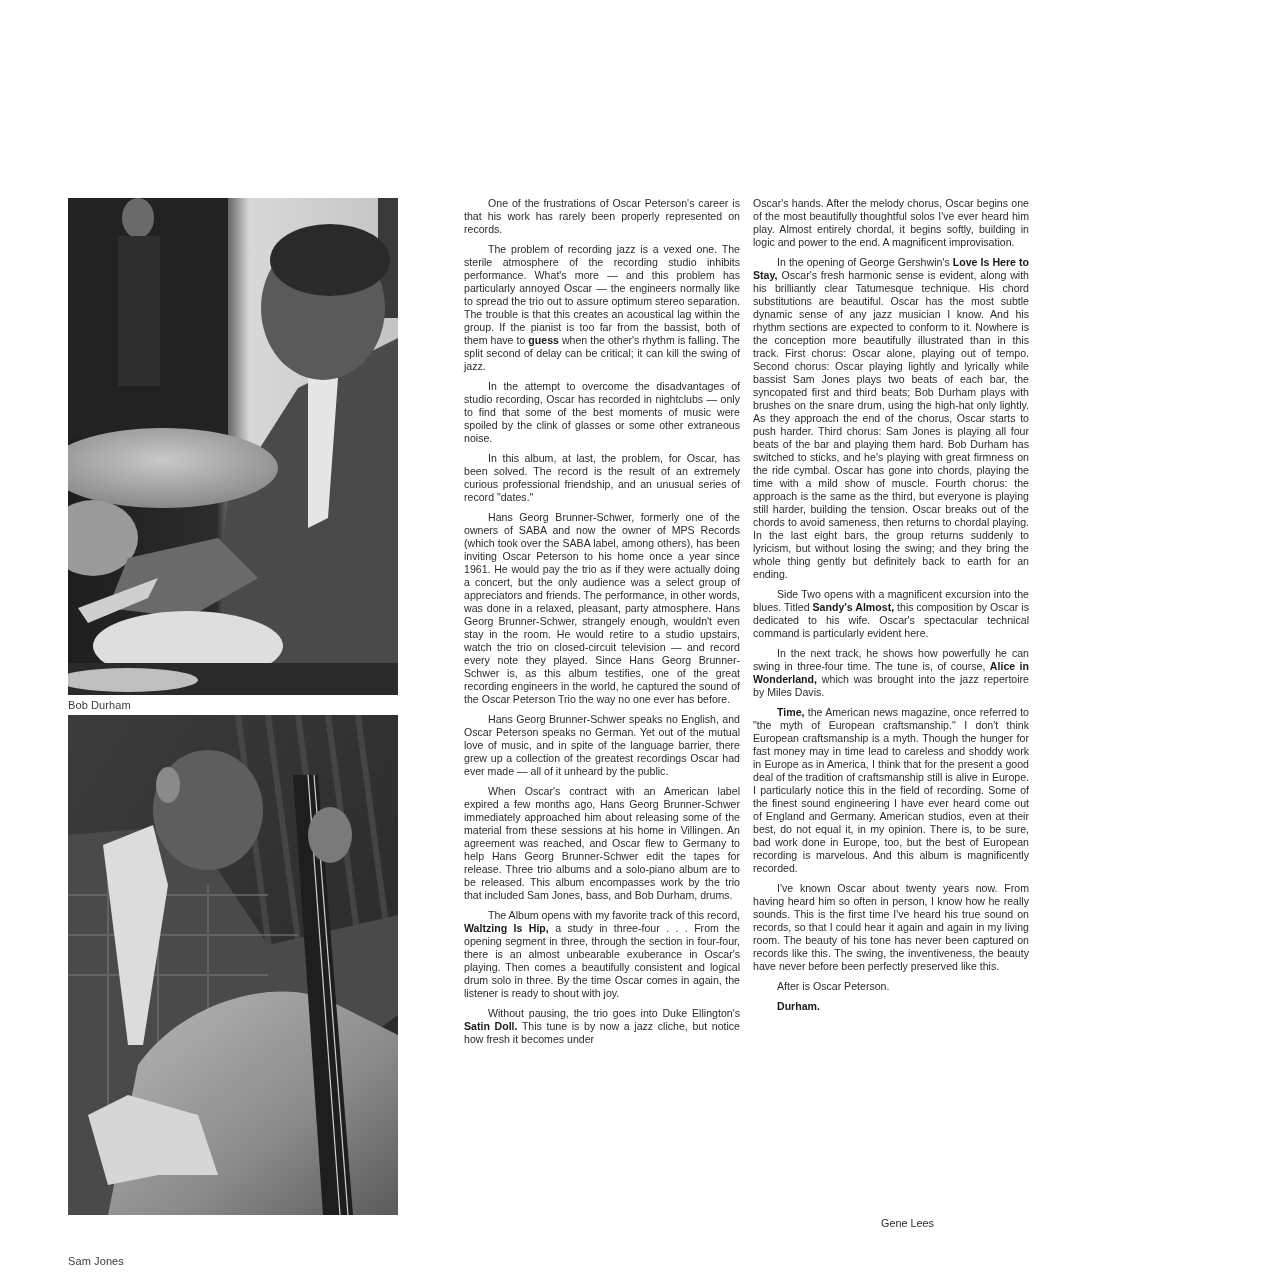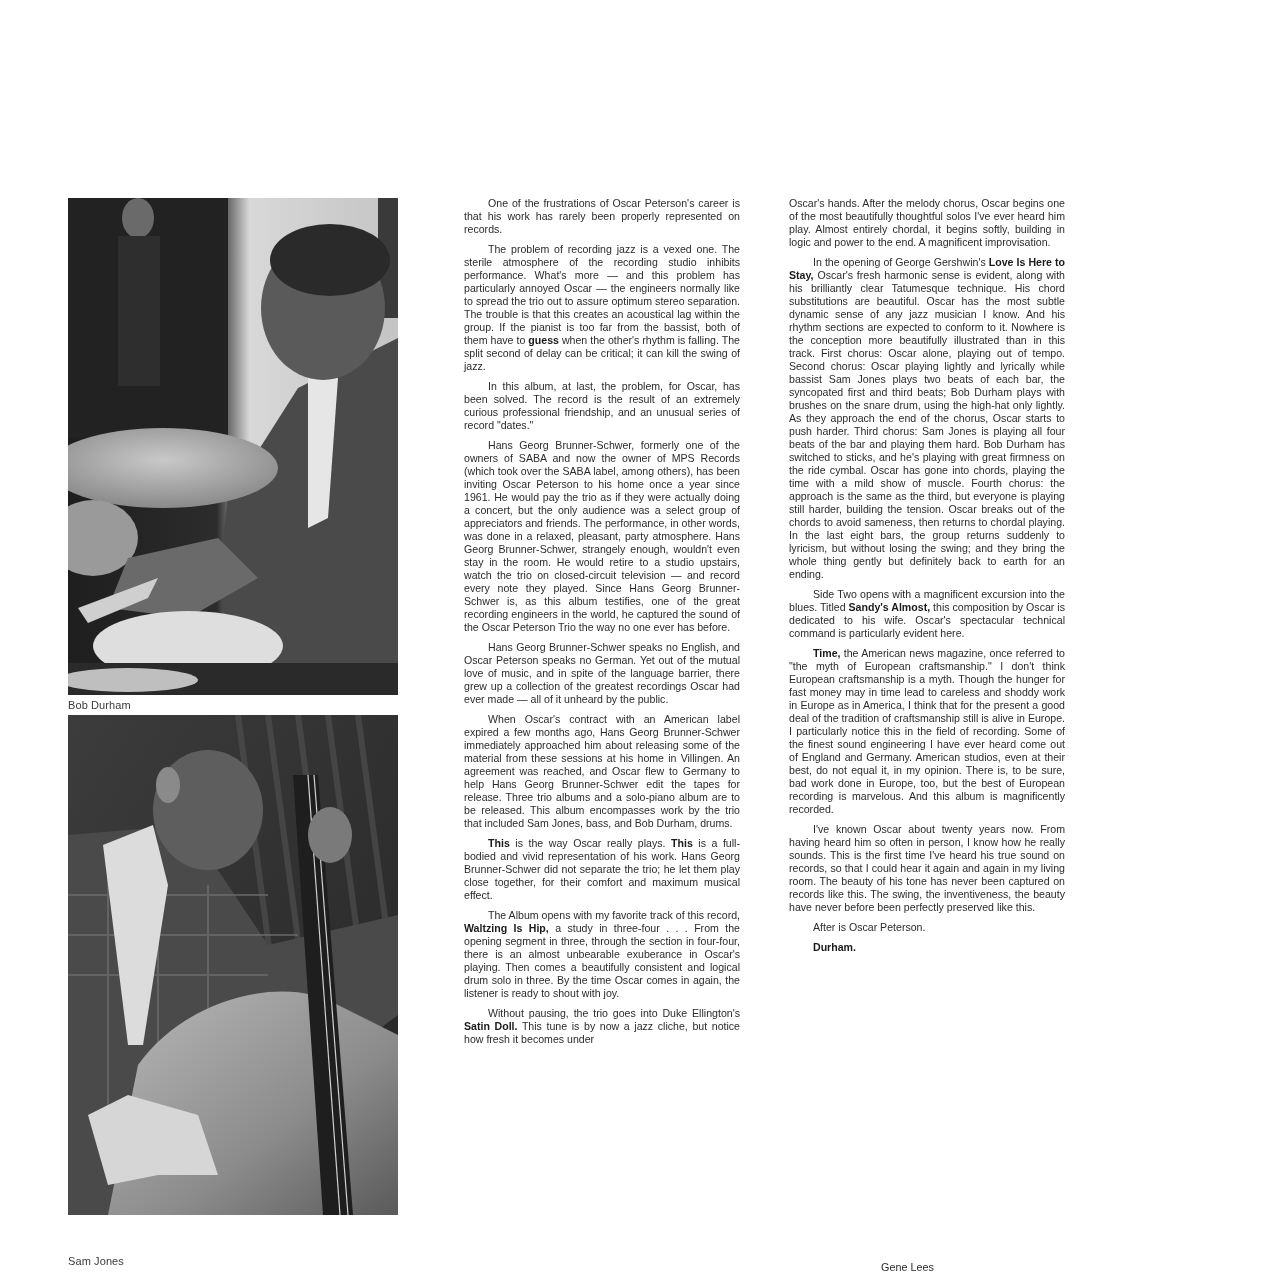--- a/index.html
+++ b/index.html
@@ -110,31 +110,32 @@
     <ellipse cx="262" cy="120" rx="22" ry="28" fill="#7a7a7a"></ellipse>
 
     <path d="M20 400 L60 380 L130 400 L150 460 L90 460 L40 470 Z" fill="#d6d6d6"></path>
   </svg>
 </div>
 <div class="caption" style="left:68px; top:1255px;">Sam Jones</div>
 
 <div class="col" id="col-left" style="left:464px; top:197px; width:276px;">
     <p>One of the frustrations of Oscar Peterson's career is that his work has rarely been properly represented on records.</p>
     <p>The problem of recording jazz is a vexed one. The sterile atmosphere of the recording studio inhibits performance. What's more — and this problem has particularly annoyed Oscar — the engineers normally like to spread the trio out to assure optimum stereo separation. The trouble is that this creates an acoustical lag within the group. If the pianist is too far from the bassist, both of them have to <b>guess</b> when the other's rhythm is falling. The split second of delay can be critical; it can kill the swing of jazz.</p>
+    <p>In the attempt to overcome the disadvantages of studio recording, Oscar has recorded in nightclubs — only to find that some of the best moments of music were spoiled by the clink of glasses or some other extraneous noise.</p>
     <p>In this album, at last, the problem, for Oscar, has been solved. The record is the result of an extremely curious professional friendship, and an unusual series of record "dates."</p>
     <p>Hans Georg Brunner-Schwer, formerly one of the owners of SABA and now the owner of MPS Records (which took over the SABA label, among others), has been inviting Oscar Peterson to his home once a year since 1961. He would pay the trio as if they were actually doing a concert, but the only audience was a select group of appreciators and friends. The performance, in other words, was done in a relaxed, pleasant, party atmosphere. Hans Georg Brunner-Schwer, strangely enough, wouldn't even stay in the room. He would retire to a studio upstairs, watch the trio on closed-circuit television — and record every note they played. Since Hans Georg Brunner-Schwer is, as this album testifies, one of the great recording engineers in the world, he captured the sound of the Oscar Peterson Trio the way no one ever has before.</p>
     <p>Hans Georg Brunner-Schwer speaks no English, and Oscar Peterson speaks no German. Yet out of the mutual love of music, and in spite of the language barrier, there grew up a collection of the greatest recordings Oscar had ever made — all of it unheard by the public.</p>
     <p>When Oscar's contract with an American label expired a few months ago, Hans Georg Brunner-Schwer immediately approached him about releasing some of the material from these sessions at his home in Villingen. An agreement was reached, and Oscar flew to Germany to help Hans Georg Brunner-Schwer edit the tapes for release. Three trio albums and a solo-piano album are to be released. This album encompasses work by the trio that included Sam Jones, bass, and Bob Durham, drums.</p>
-    <p><b>This</b> is the way Oscar really plays. <b>This</b> is a full-bodied and vivid representation of his work. Hans Georg Brunner-Schwer did not separate the trio; he let them play close together, for their comfort and maximum musical effect.</p>
     <p>The Album opens with my favorite track of this record, <b>Waltzing Is Hip,</b> a study in three-four . . . From the opening segment in three, through the section in four-four, there is an almost unbearable exuberance in Oscar's playing. Then comes a beautifully consistent and logical drum solo in three. By the time Oscar comes in again, the listener is ready to shout with joy.</p>
     <p>Without pausing, the trio goes into Duke Ellington's <b>Satin Doll.</b> This tune is by now a jazz cliche, but notice how fresh it becomes under</p>
   </div>
-<div class="col" id="col-right" style="left:753px; top:197px; width:276px;margin-left:36px;">
+<div class="col" id="col-right" style="left:753px; top:197px; width:276px;">
     <p style="text-indent: 0px;">Oscar's hands. After the melody chorus, Oscar begins one of the most beautifully thoughtful solos I've ever heard him play. Almost entirely chordal, it begins softly, building in logic and power to the end. A magnificent improvisation.</p>
     <p>In the opening of George Gershwin's <b>Love Is Here to Stay,</b> Oscar's fresh harmonic sense is evident, along with his brilliantly clear Tatumesque technique. His chord substitutions are beautiful. Oscar has the most subtle dynamic sense of any jazz musician I know. And his rhythm sections are expected to conform to it. Nowhere is the conception more beautifully illustrated than in this track. First chorus: Oscar alone, playing out of tempo. Second chorus: Oscar playing lightly and lyrically while bassist Sam Jones plays two beats of each bar, the syncopated first and third beats; Bob Durham plays with brushes on the snare drum, using the high-hat only lightly. As they approach the end of the chorus, Oscar starts to push harder. Third chorus: Sam Jones is playing all four beats of the bar and playing them hard. Bob Durham has switched to sticks, and he's playing with great firmness on the ride cymbal. Oscar has gone into chords, playing the time with a mild show of muscle. Fourth chorus: the approach is the same as the third, but everyone is playing still harder, building the tension. Oscar breaks out of the chords to avoid sameness, then returns to chordal playing. In the last eight bars, the group returns suddenly to lyricism, but without losing the swing; and they bring the whole thing gently but definitely back to earth for an ending.</p>
     <p>Side Two opens with a magnificent excursion into the blues. Titled <b>Sandy's Almost,</b> this composition by Oscar is dedicated to his wife. Oscar's spectacular technical command is particularly evident here.</p>
+    <p>In the next track, he shows how powerfully he can swing in three-four time. The tune is, of course, <b>Alice in Wonderland,</b> which was brought into the jazz repertoire by Miles Davis.</p>
     <p><b>Time,</b> the American news magazine, once referred to "the myth of European craftsmanship." I don't think European craftsmanship is a myth. Though the hunger for fast money may in time lead to careless and shoddy work in Europe as in America, I think that for the present a good deal of the tradition of craftsmanship still is alive in Europe. I particularly notice this in the field of recording. Some of the finest sound engineering I have ever heard come out of England and Germany. American studios, even at their best, do not equal it, in my opinion. There is, to be sure, bad work done in Europe, too, but the best of European recording is marvelous. And this album is magnificently recorded.</p>
     <p>I've known Oscar about twenty years now. From having heard him so often in person, I know how he really sounds. This is the first time I've heard his true sound on records, so that I could hear it again and again in my living room. The beauty of his tone has never been captured on records like this. The swing, the inventiveness, the beauty have never before been perfectly preserved like this.</p>
     <p>After is Oscar Peterson.</p>
     <p><b>Durham.</b></p>
   </div>
 
-<div class="sig" style="left:881px; top:1261px;">Gene Lees</div>
+<div class="sig" style="left:881px; top:1217px;">Gene Lees</div>
 
 </body></html>

